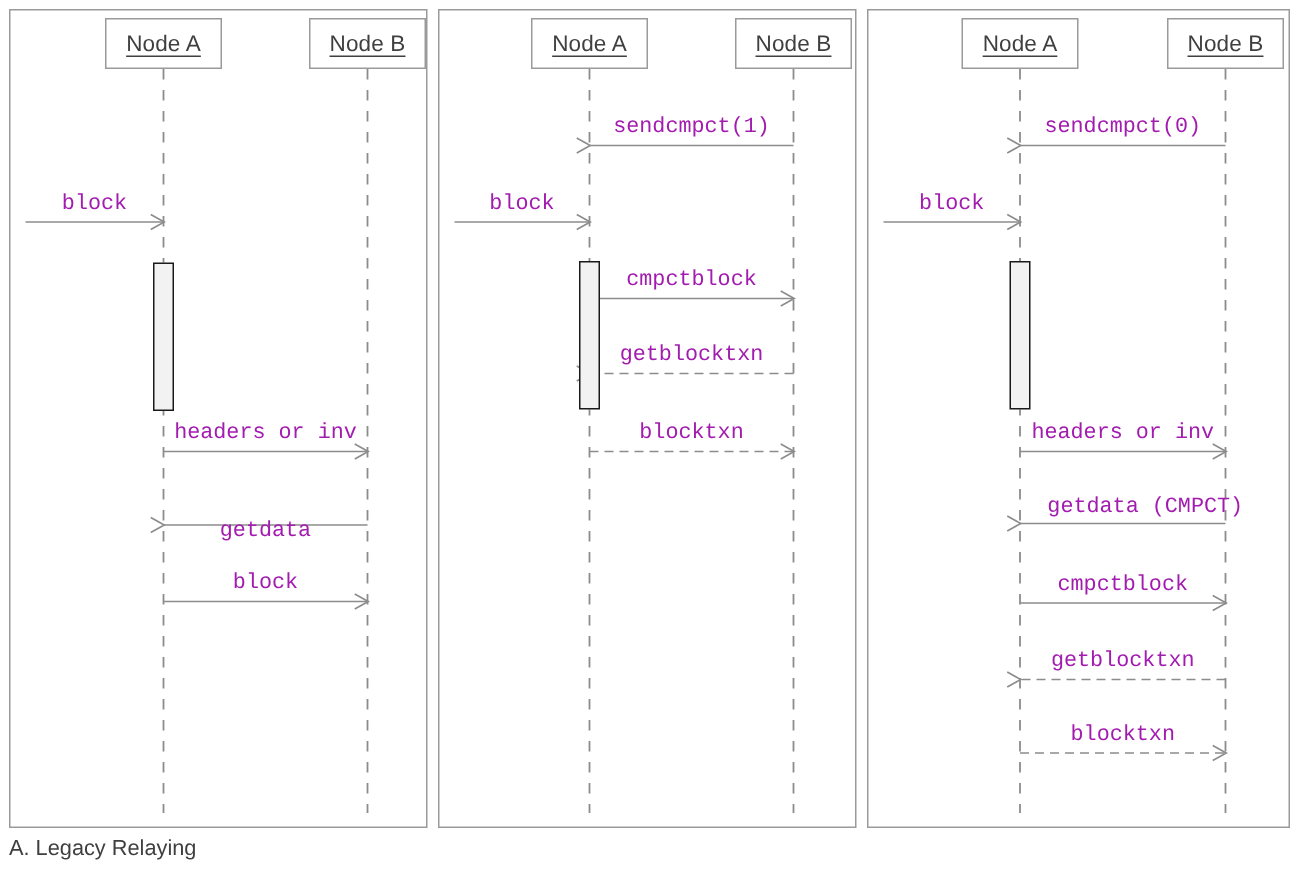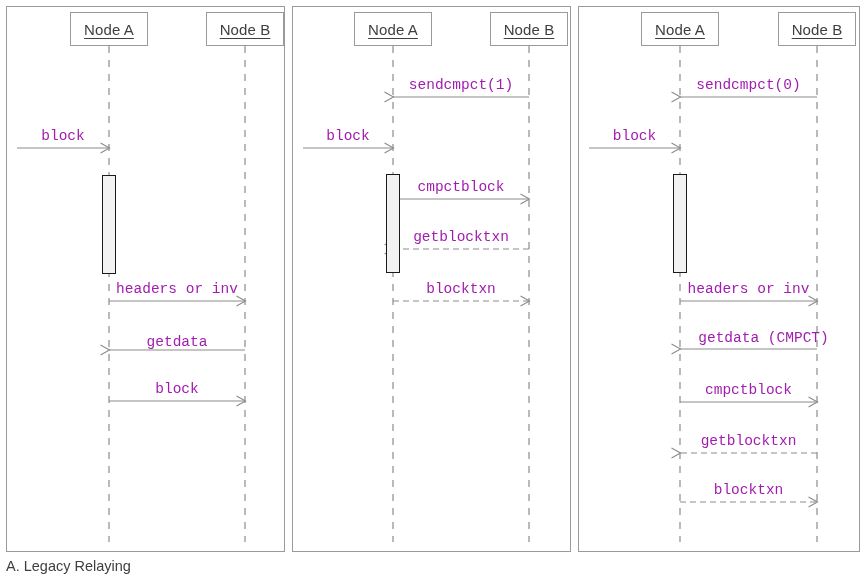--- a/index.html
+++ b/index.html
@@ -90,21 +90,21 @@
         </defs>
         <line x1="102" x2="102" y1="39" y2="535" stroke="#8c8c8c" stroke-width="1.2" stroke-dasharray="7,7"></line>
         <line x1="238" x2="238" y1="39" y2="535" stroke="#8c8c8c" stroke-width="1.2" stroke-dasharray="7,7"></line>
         <line x1="10" x2="102" y1="141" y2="141" stroke="#8c8c8c" stroke-width="1.15" marker-end="url(#arrow-r-0)"></line>
         <line x1="102" x2="238" y1="294" y2="294" stroke="#8c8c8c" stroke-width="1.15" marker-end="url(#arrow-r-0)"></line>
         <line x1="238" x2="102" y1="343" y2="343" stroke="#8c8c8c" stroke-width="1.15" marker-end="url(#arrow-l-0)"></line>
         <line x1="102" x2="238" y1="394" y2="394" stroke="#8c8c8c" stroke-width="1.15" marker-end="url(#arrow-r-0)"></line>
       </svg>
       <div class="msg-label" style="left: 56px; top: 122px;">block</div>
       <div class="msg-label" style="left: 170px; top: 275px;">headers or inv</div>
-      <div class="msg-label" style="left: 170px; top: 328px; text-align: center;">getdata</div>
+      <div class="msg-label" style="left: 170px; top: 340px; text-align: center;">getdata</div>
       <div class="msg-label" style="left: 170px; top: 375px;">block</div>
       <div class="node-box" style="left: 63px; top: 5px; width: 78px; height: 34px;">
         <span class="node-label">Node A</span>
       </div>
       <div class="node-box" style="left: 199px; top: 5px; width: 78px; height: 34px;">
         <span class="node-label">Node B</span>
       </div>
       <div class="activation" style="left: 95px; top: 168px; width: 14px; height: 99px;"></div>
     </div>
     <div class="caption" style="left: 6px; top: 558px;">A. Legacy Relaying</div>

